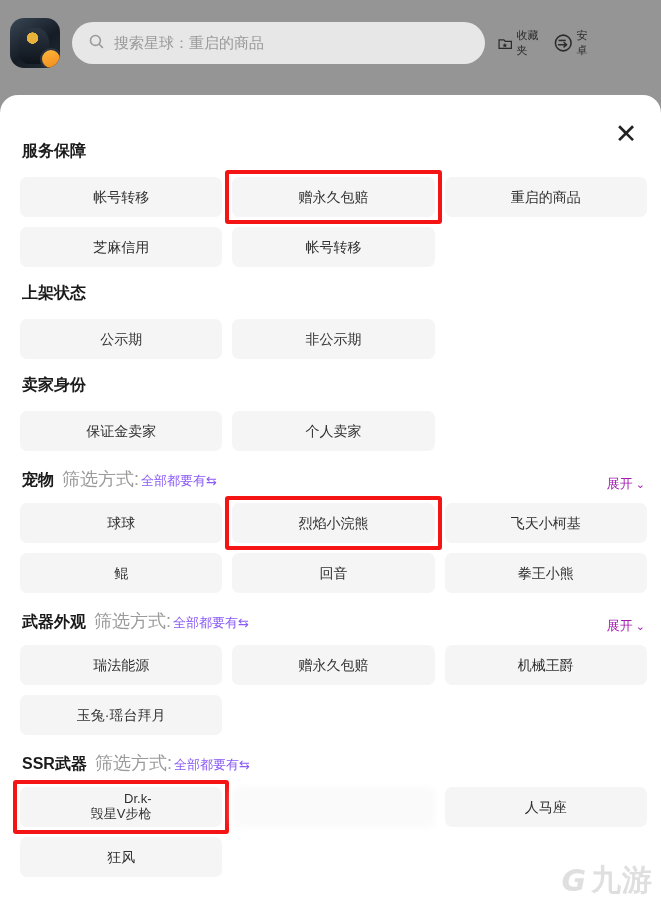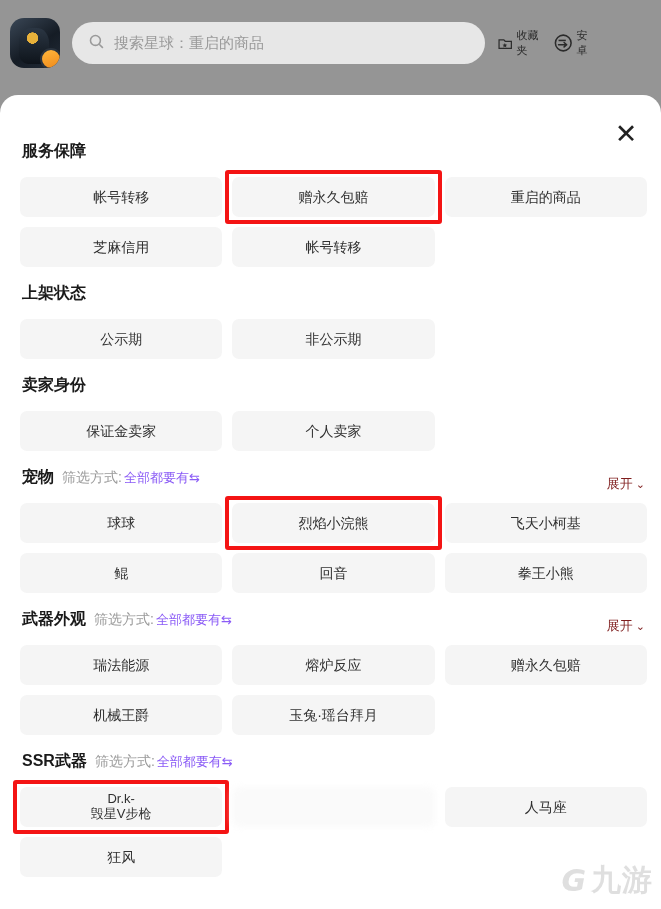--- a/index.html
+++ b/index.html
@@ -77,39 +77,39 @@
     display:flex; align-items:center; justify-content:center;
     font-size:27px; color:#222; line-height:1;
   }
 
   .sec{ margin-top:0;margin-left:6px; }
   .sec-head{
     display:flex; align-items:baseline; padding:0 2px 0 2px;
     height:26px; position:relative;
   }
   .sec-title{ font-size:16px; font-weight:bold; color:#1a1a1a; }
-  .sec-mode-label{ font-size:14px; color:#9b9b9b; margin-left:8px; }
+  .sec-mode-label{ font-size:18px; color:#9b9b9b; margin-left:8px; }
   .sec-mode-value{ font-size:13px; color:#8b5cf6; margin-left:2px; }
   .sec-expand{
     position:absolute; right:2px; bottom:0;
-    font-size:13px; color:#7f1d1d; display:flex; align-items:center; gap:3px;
+    font-size:13px; color:#a21caf; display:flex; align-items:center; gap:3px;
   }
   .sec-expand .chev{ font-size:11px; }
 
   .grid{
     display:grid; grid-template-columns:repeat(3,1fr); gap:10px;
     margin-top:10px;
   }
   .chip{
     height:40px; border-radius:7px; background:#f5f5f5;
     display:flex; align-items:center; justify-content:center;
     font-size:14px; color:#303030; text-align:center; line-height:1.15;
     padding:0 6px;
   }
-  .chip.two-line{ font-size:13px; }
+  .chip.two-line{ font-size:13px;text-align:right; }
   .chip.blurred{
     color:rgba(120,120,120,.30);
     filter:blur(3px); background:#fafafa;
   }
   .chip.empty{ background:transparent; }
 
   .hl{ position:relative; }
   .hl::after{
     content:""; position:absolute; left:-7px; top:-7px; right:-7px; bottom:-7px;
     border:4px solid #f41414; border-radius:3px; pointer-events:none;
@@ -254,21 +254,20 @@
             <span class="sec-title">武器外观</span>
             <span class="sec-mode-label">筛选方式:</span>
             <span class="sec-mode-value">全部都要有⇆</span>
             <div class="sec-expand">
               <span>展开</span>
               <span class="chev">⌄</span>
             </div>
           </div>
           <div class="grid">
             <div class="chip">瑞法能源</div>
-            <div class="chip">熔炉反应</div>
             <div class="chip">赠永久包赔</div>
             <div class="chip">机械王爵</div>
             <div class="chip">玉兔·瑶台拜月</div>
           </div>
         </div>
         <div class="sec" style="margin-top: 16px;">
           <div class="sec-head">
             <span class="sec-title">SSR武器</span>
             <span class="sec-mode-label">筛选方式:</span>
             <span class="sec-mode-value">全部都要有⇆</span>

